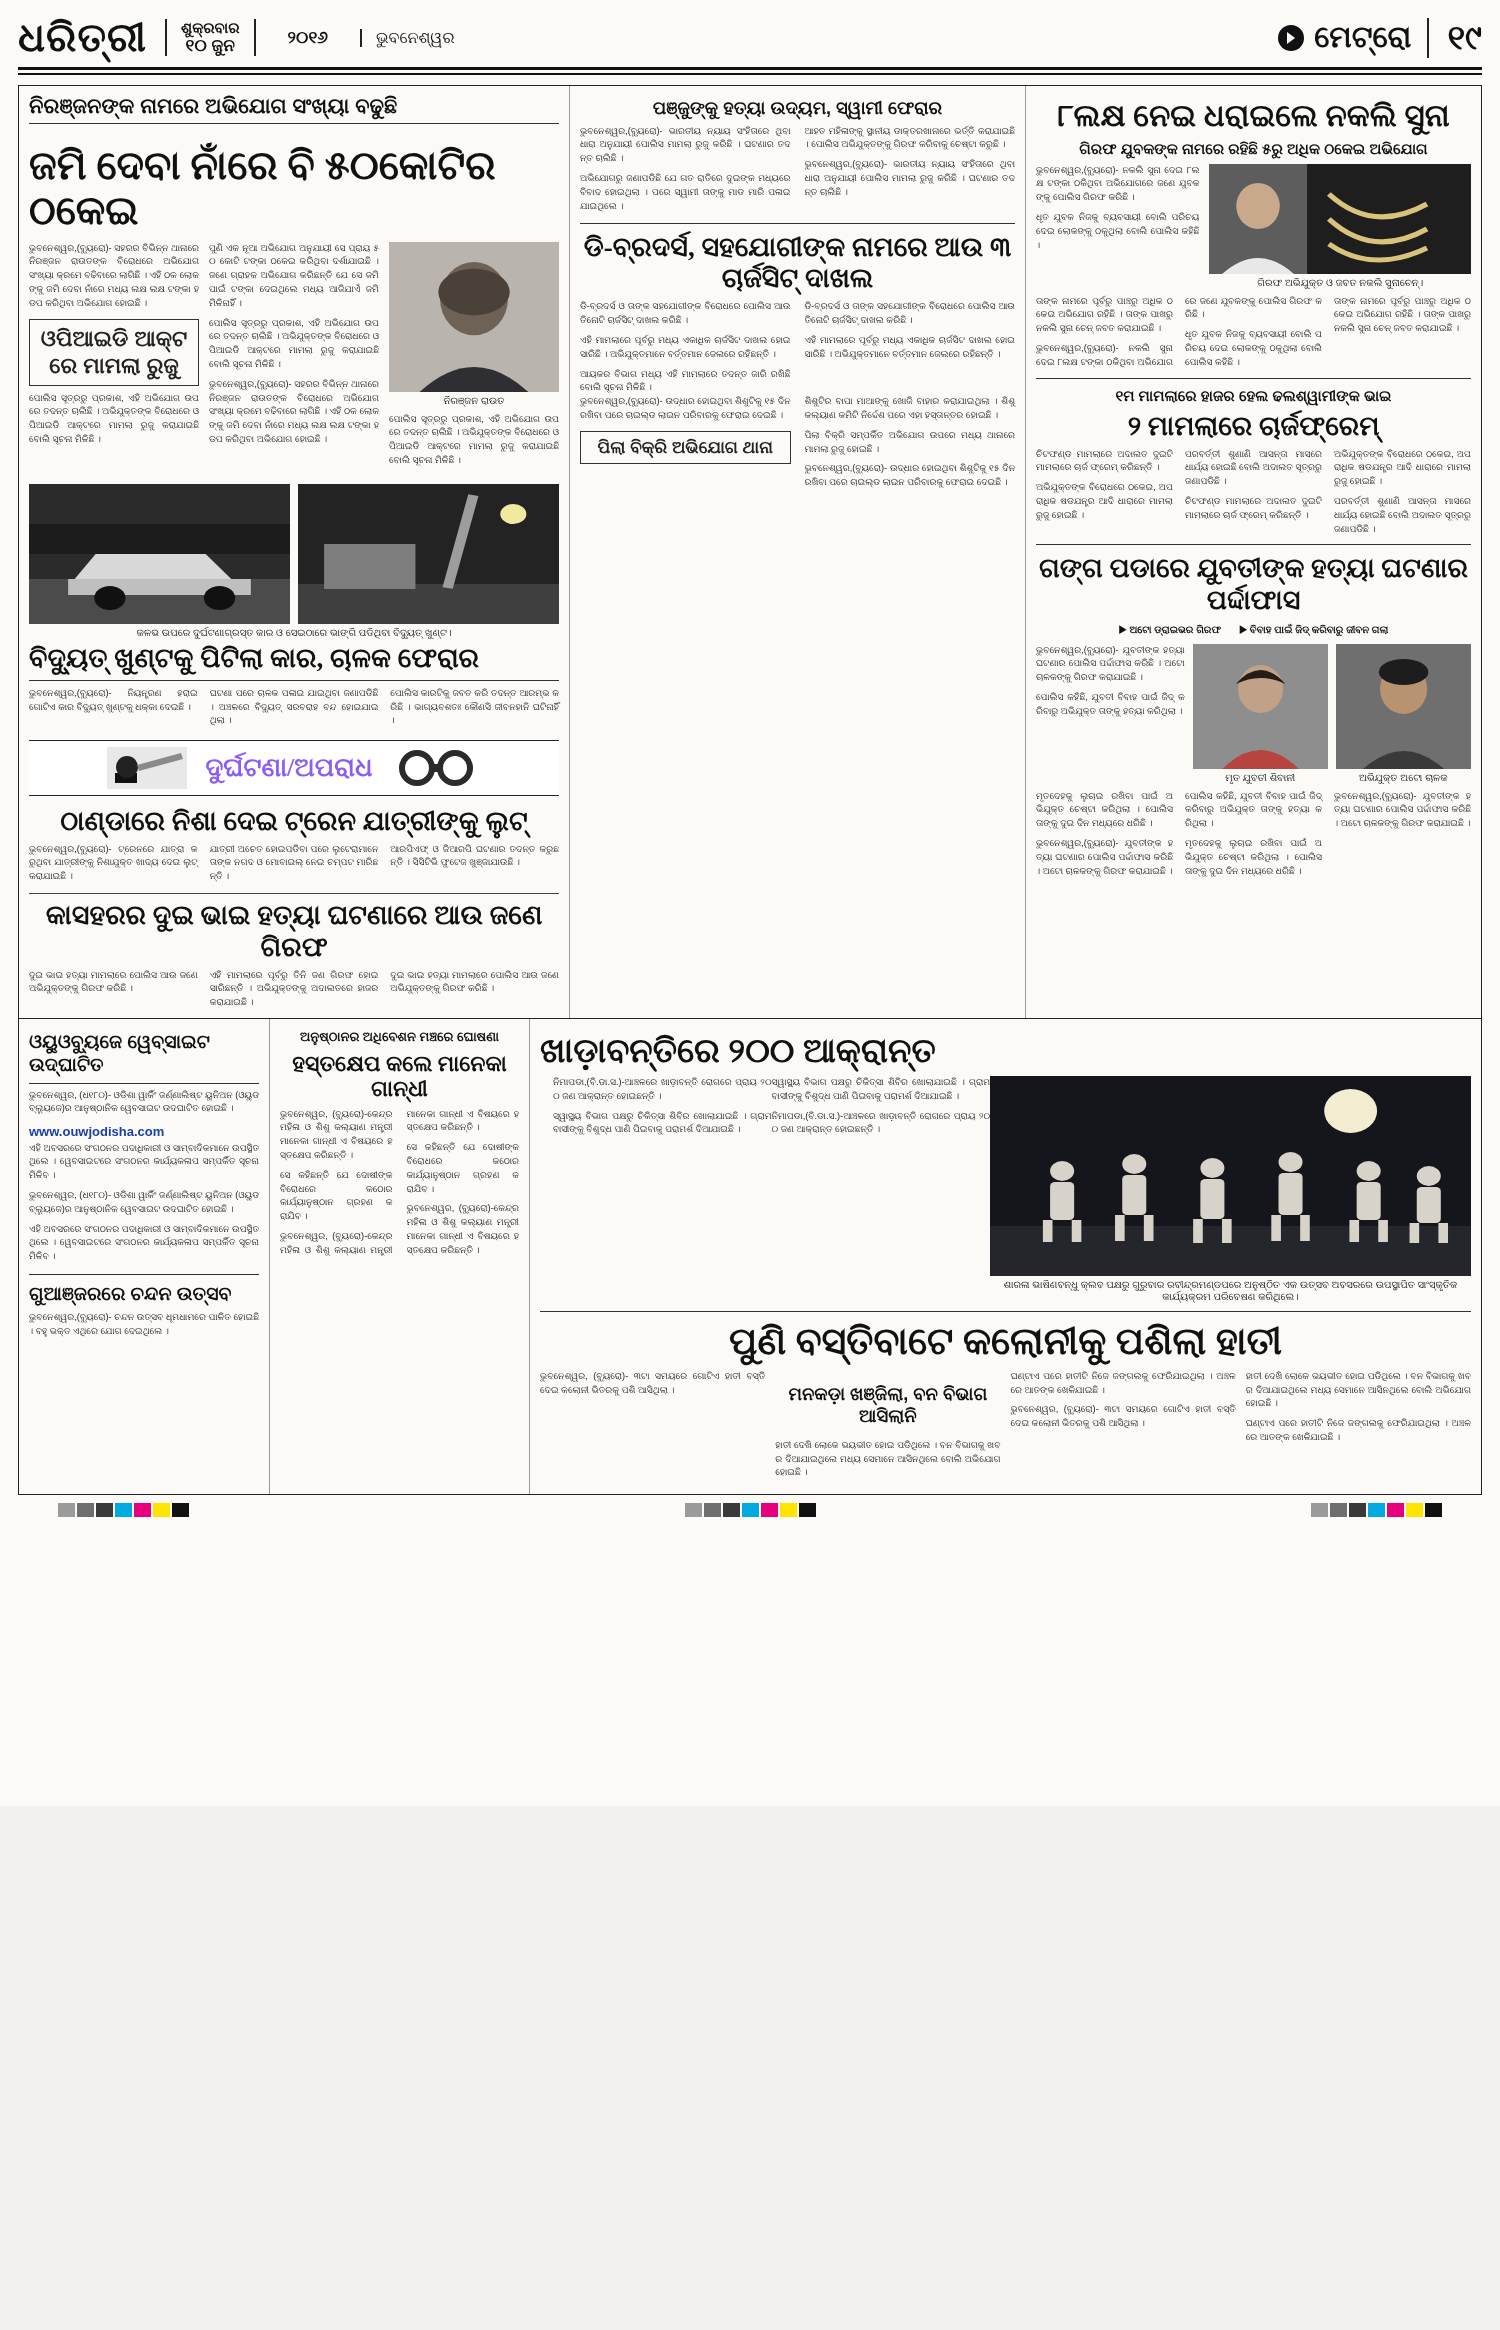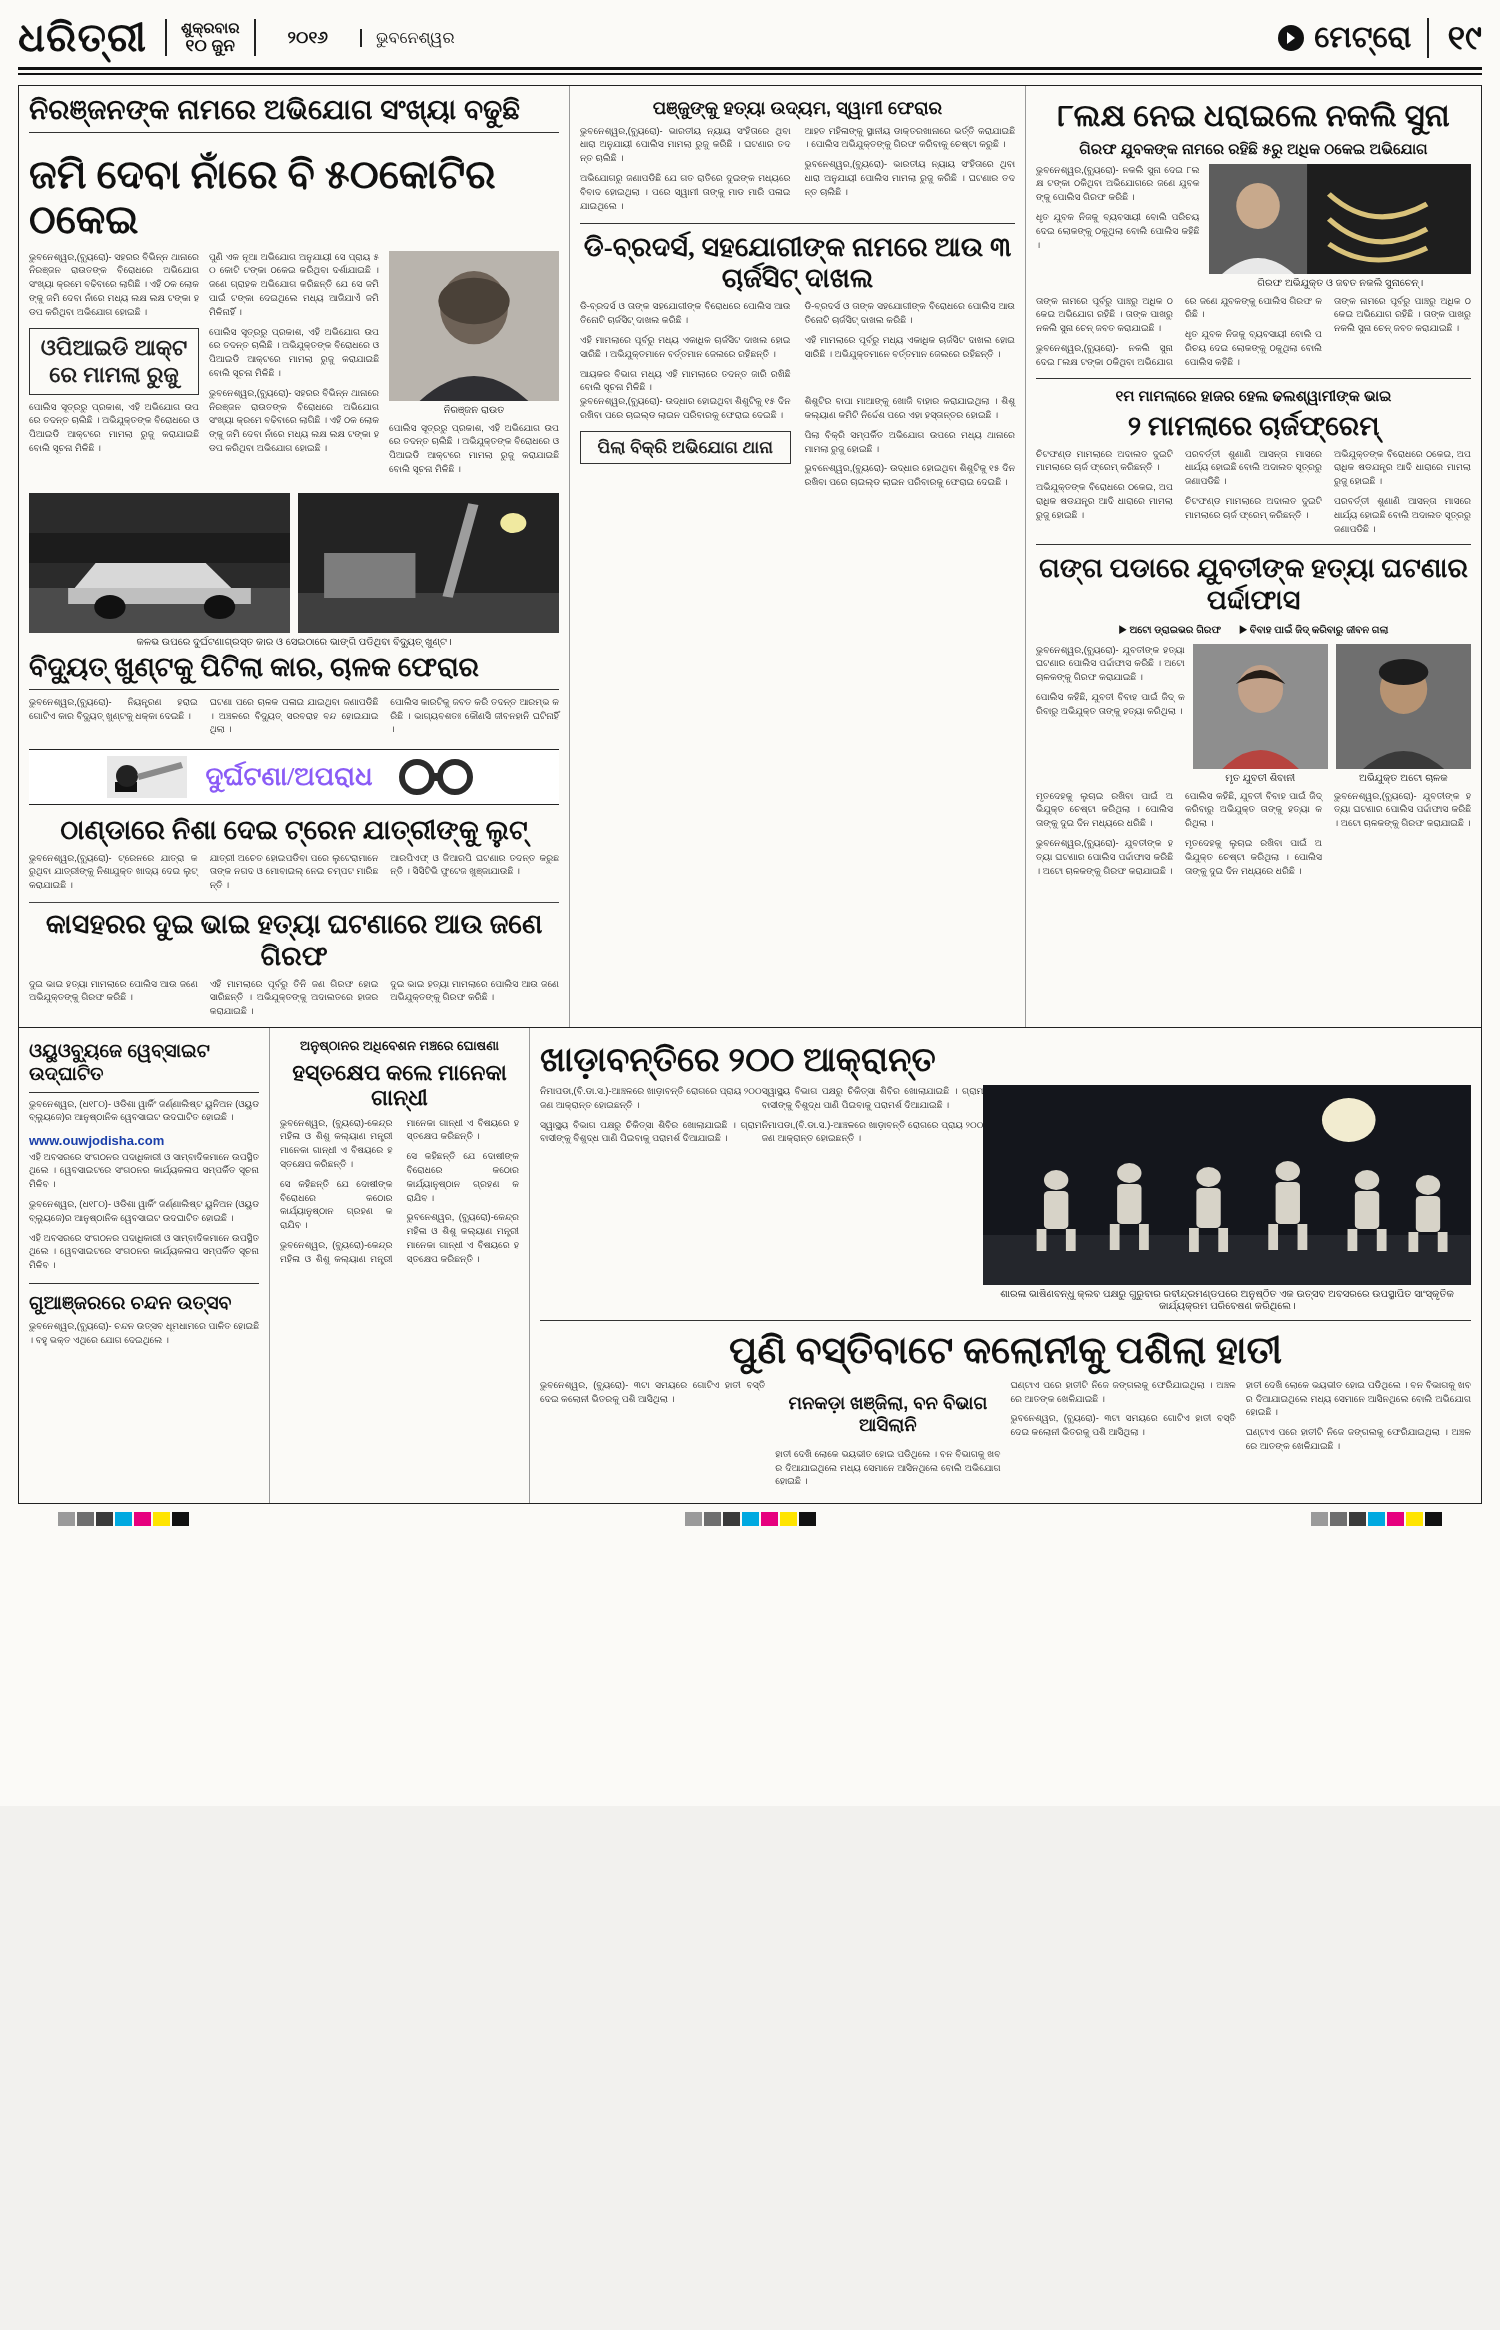--- a/index.html
+++ b/index.html
@@ -21,21 +21,21 @@
 
   .rule-thin{height:2px;background:#111;margin-top:3px;}
 
   
   .frame{border:1px solid #222;margin-top:10px;}
   .topsec{display:grid;grid-template-columns:550px 1fr 1fr;}
   .col{padding:8px 10px;}
   .vline{border-left:1px solid #999;}
 
   h1.lead{font-size:40px;line-height:1.12;font-weight:bold;margin:6px 0 8px;font-family:"Liberation Serif",serif;}
-  .kicker{font-size:28px;font-weight:bold;border-bottom:1px solid #333;padding-bottom:5px;margin-bottom:20px;}
+  .kicker{font-size:21px;font-weight:bold;border-bottom:1px solid #333;padding-bottom:5px;margin-bottom:20px;}
   h2.hd{font-size:27px;font-weight:bold;line-height:1.15;margin:4px 0 6px;font-family:"Liberation Serif",serif;text-align:center;}
   h2.hd.left{text-align:left;}
   h3.sub{font-size:18px;font-weight:bold;line-height:1.2;margin:4px 0 5px;text-align:center;}
   .deck{font-size:15px;font-weight:bold;text-align:center;margin:2px 0 6px;}
 
   .body-2col{column-count:2;column-gap:14px;}
   .body-3col{column-count:3;column-gap:12px;}
   .txt{font-size:9.2px;line-height:1.5;text-align:justify;color:#222;word-break:break-all;}
   .txt p{margin:0 0 6px;}
 
@@ -322,21 +322,21 @@
           <p>ଭୁବନେଶ୍ୱର, (ବ୍ୟୁରୋ)-କେନ୍ଦ୍ର ମହିଳା ଓ ଶିଶୁ କଲ୍ୟାଣ ମନ୍ତ୍ରୀ ମାନେକା ଗାନ୍ଧୀ ଏ ବିଷୟରେ ହସ୍ତକ୍ଷେପ କରିଛନ୍ତି ।</p>
           <p>ସେ କହିଛନ୍ତି ଯେ ଦୋଷୀଙ୍କ ବିରୋଧରେ କଠୋର କାର୍ଯ୍ୟାନୁଷ୍ଠାନ ଗ୍ରହଣ କରାଯିବ ।</p>
           <p>ଭୁବନେଶ୍ୱର, (ବ୍ୟୁରୋ)-କେନ୍ଦ୍ର ମହିଳା ଓ ଶିଶୁ କଲ୍ୟାଣ ମନ୍ତ୍ରୀ ମାନେକା ଗାନ୍ଧୀ ଏ ବିଷୟରେ ହସ୍ତକ୍ଷେପ କରିଛନ୍ତି ।</p>
           <p>ସେ କହିଛନ୍ତି ଯେ ଦୋଷୀଙ୍କ ବିରୋଧରେ କଠୋର କାର୍ଯ୍ୟାନୁଷ୍ଠାନ ଗ୍ରହଣ କରାଯିବ ।</p>
           <p>ଭୁବନେଶ୍ୱର, (ବ୍ୟୁରୋ)-କେନ୍ଦ୍ର ମହିଳା ଓ ଶିଶୁ କଲ୍ୟାଣ ମନ୍ତ୍ରୀ ମାନେକା ଗାନ୍ଧୀ ଏ ବିଷୟରେ ହସ୍ତକ୍ଷେପ କରିଛନ୍ତି ।</p>
         </div>
       </div>
 
       <div class="col vline">
         <h2 class="hd left" style="font-size:34px;">ଖାଡ଼ାବନ୍ତିରେ ୨୦୦ ଆକ୍ରାନ୍ତ</h2>
-        <div style="display:grid;grid-template-columns:1fr 1fr 2.2fr;">
+        <div style="display:grid;grid-template-columns:1fr 1fr 2.2fr;margin-left:13px;">
           <div class="txt">
             <p>ନିମାପଡା,(ବି.ଡା.ସ.)-ଆଞ୍ଚଳରେ ଖାଡ଼ାବନ୍ତି ରୋଗରେ ପ୍ରାୟ ୨୦୦ ଜଣ ଆକ୍ରାନ୍ତ ହୋଇଛନ୍ତି ।</p>
             <p>ସ୍ୱାସ୍ଥ୍ୟ ବିଭାଗ ପକ୍ଷରୁ ଚିକିତ୍ସା ଶିବିର ଖୋଲାଯାଇଛି । ଗ୍ରାମବାସୀଙ୍କୁ ବିଶୁଦ୍ଧ ପାଣି ପିଇବାକୁ ପରାମର୍ଶ ଦିଆଯାଇଛି ।</p>
           </div>
           <div class="txt">
             <p>ସ୍ୱାସ୍ଥ୍ୟ ବିଭାଗ ପକ୍ଷରୁ ଚିକିତ୍ସା ଶିବିର ଖୋଲାଯାଇଛି । ଗ୍ରାମବାସୀଙ୍କୁ ବିଶୁଦ୍ଧ ପାଣି ପିଇବାକୁ ପରାମର୍ଶ ଦିଆଯାଇଛି ।</p>
             <p>ନିମାପଡା,(ବି.ଡା.ସ.)-ଆଞ୍ଚଳରେ ଖାଡ଼ାବନ୍ତି ରୋଗରେ ପ୍ରାୟ ୨୦୦ ଜଣ ଆକ୍ରାନ୍ତ ହୋଇଛନ୍ତି ।</p>
           </div>
           <div>
             <div class="photo dark" style="height:200px;">

